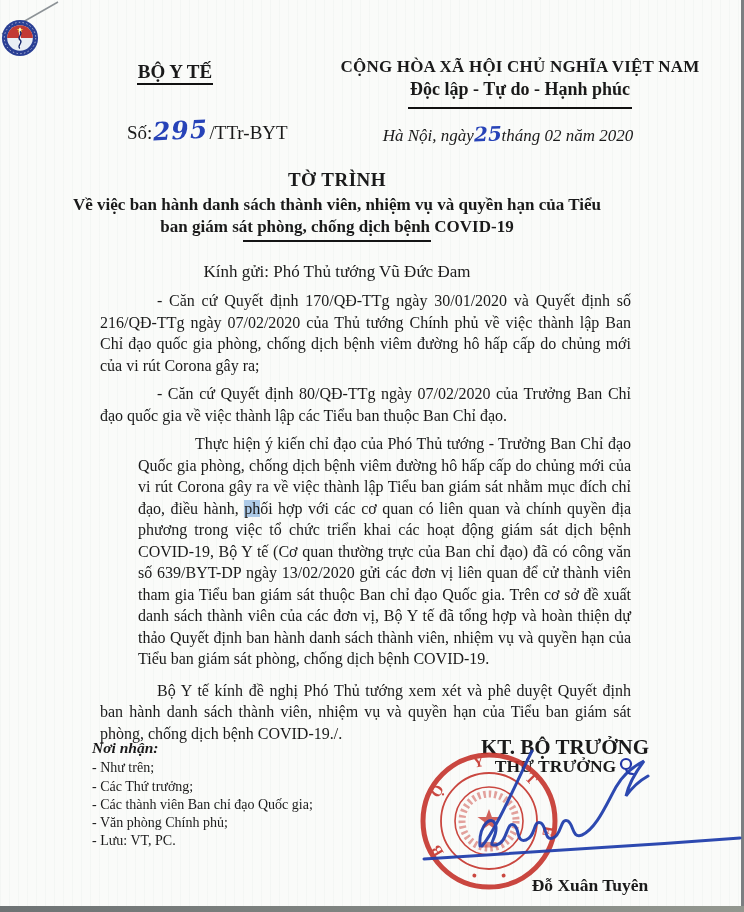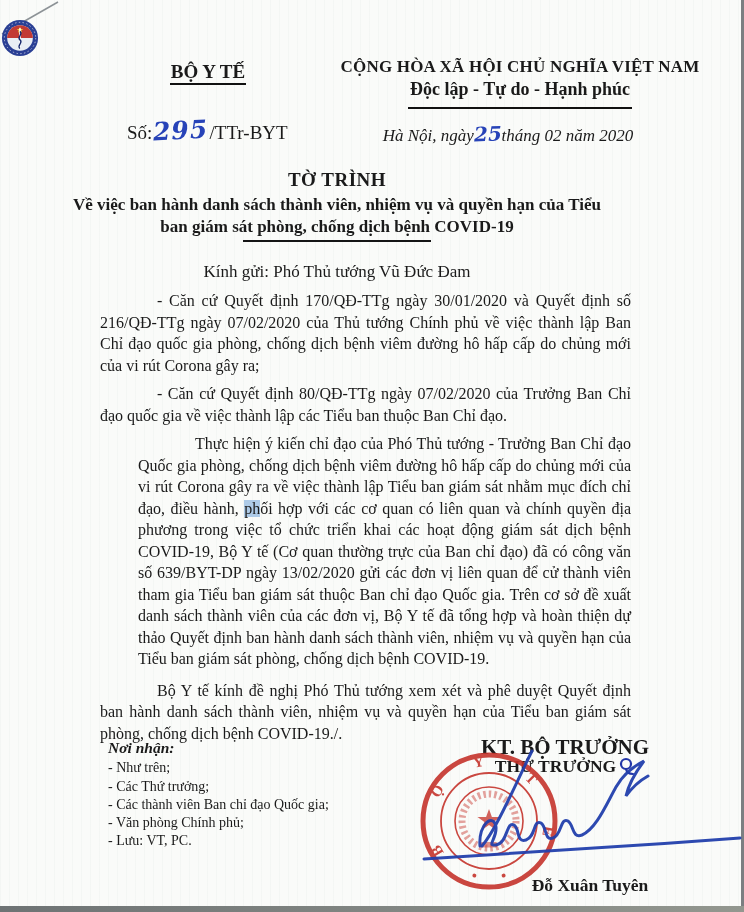--- a/index.html
+++ b/index.html
@@ -9,41 +9,41 @@
     background:
       repeating-linear-gradient(to right, rgba(233,238,235,.35) 0 1px, rgba(0,0,0,0) 1px 9px),
       #fafbf9;
     font-family:"Liberation Serif", serif;color:#1a1a1a;
   }
   .edge-right{position:absolute;right:0;top:0;width:3px;height:100%;background:#51555a;opacity:.75;}
   .edge-bottom{position:absolute;left:0;bottom:0;width:100%;height:6px;background:linear-gradient(to right,#6e7374,#93978f);}
   .fold{position:absolute;left:0;top:0;}
   .cert{position:absolute;left:42px;top:22px;font-size:10px;line-height:11.5px;color:#202020;}
   .logo{position:absolute;left:1px;top:19px;width:38px;height:38px;}
-  .org-name{position:absolute;left:117px;top:61px;width:182px;text-align:center;font-weight:bold;font-size:19px;}
+  .org-name{position:absolute;left:84px;top:61px;width:182px;text-align:center;font-weight:bold;font-size:19px;}
   .org-name span{border-bottom:2px solid #111;padding:0 1px 1px;}
   .republic{position:absolute;left:318px;top:57px;width:404px;text-align:center;}
   .republic-l1{font-weight:bold;font-size:17px;letter-spacing:.2px;}
   .republic-l2{font-weight:bold;font-size:18px;margin-top:2px;}
   .republic-l2 span{border-bottom:2px solid #111;padding:0 2px 8px;}
   .doc-num{position:absolute;left:127px;top:116px;font-size:19px;display:flex;align-items:baseline;}
   .hand{font-style:italic;color:#2743b8;font-family:"DejaVu Serif",serif;}
   .hand-num{font-size:25px;font-weight:bold;letter-spacing:1px;display:inline-block;transform:rotate(-3deg);margin:0 1px;}
   .doc-date{position:absolute;left:375px;top:122px;width:266px;text-align:center;font-style:italic;font-size:17px;}
   .hand-date{font-size:20px;font-weight:bold;display:inline-block;transform:rotate(-2deg);}
   .title-block{position:absolute;left:71px;top:169px;width:532px;text-align:center;}
   .doc-type{font-weight:bold;font-size:19px;letter-spacing:.5px;}
   .subject{font-weight:bold;font-size:17px;line-height:21.5px;margin-top:3px;}
   .subject-underline{width:188px;height:2px;background:#151515;margin:3px auto 0;}
   .recipient{position:absolute;left:71px;top:262px;width:532px;text-align:center;font-size:17px;}
   .body-text{position:absolute;left:100px;top:290px;width:531px;font-size:16px;line-height:21.5px;text-align:justify;}
   .body-text p{margin:0 0 7px;text-indent:57px;}
   .body-text p.p3{margin-bottom:10px;margin-left:38px;}
   .hl{background:#aecbe8;}
-  .noinhan{position:absolute;left:108px;top:739px;font-size:14px;line-height:18.3px;}
+  .noinhan{position:absolute;left:92px;top:739px;font-size:14px;line-height:18.3px;}
   .noinhan-label{font-weight:bold;font-style:italic;font-size:15.5px;margin-bottom:2px;}
   .sign-title1{position:absolute;left:430px;top:735px;width:270px;text-align:center;font-weight:bold;font-size:21px;}
   .sign-title2{position:absolute;left:430px;top:756px;width:270px;font-weight:bold;font-size:17.5px;display:flex;justify-content:center;align-items:center;gap:2px;}
   .stamp{position:absolute;left:418px;top:750px;width:142px;height:142px;opacity:.9;}
   .signature{position:absolute;left:420px;top:745px;width:324px;height:122px;}
   .signer-name{position:absolute;left:470px;top:875px;width:240px;text-align:center;font-weight:bold;font-size:17.5px;}
 </style>
 </head>
 <body>
 

